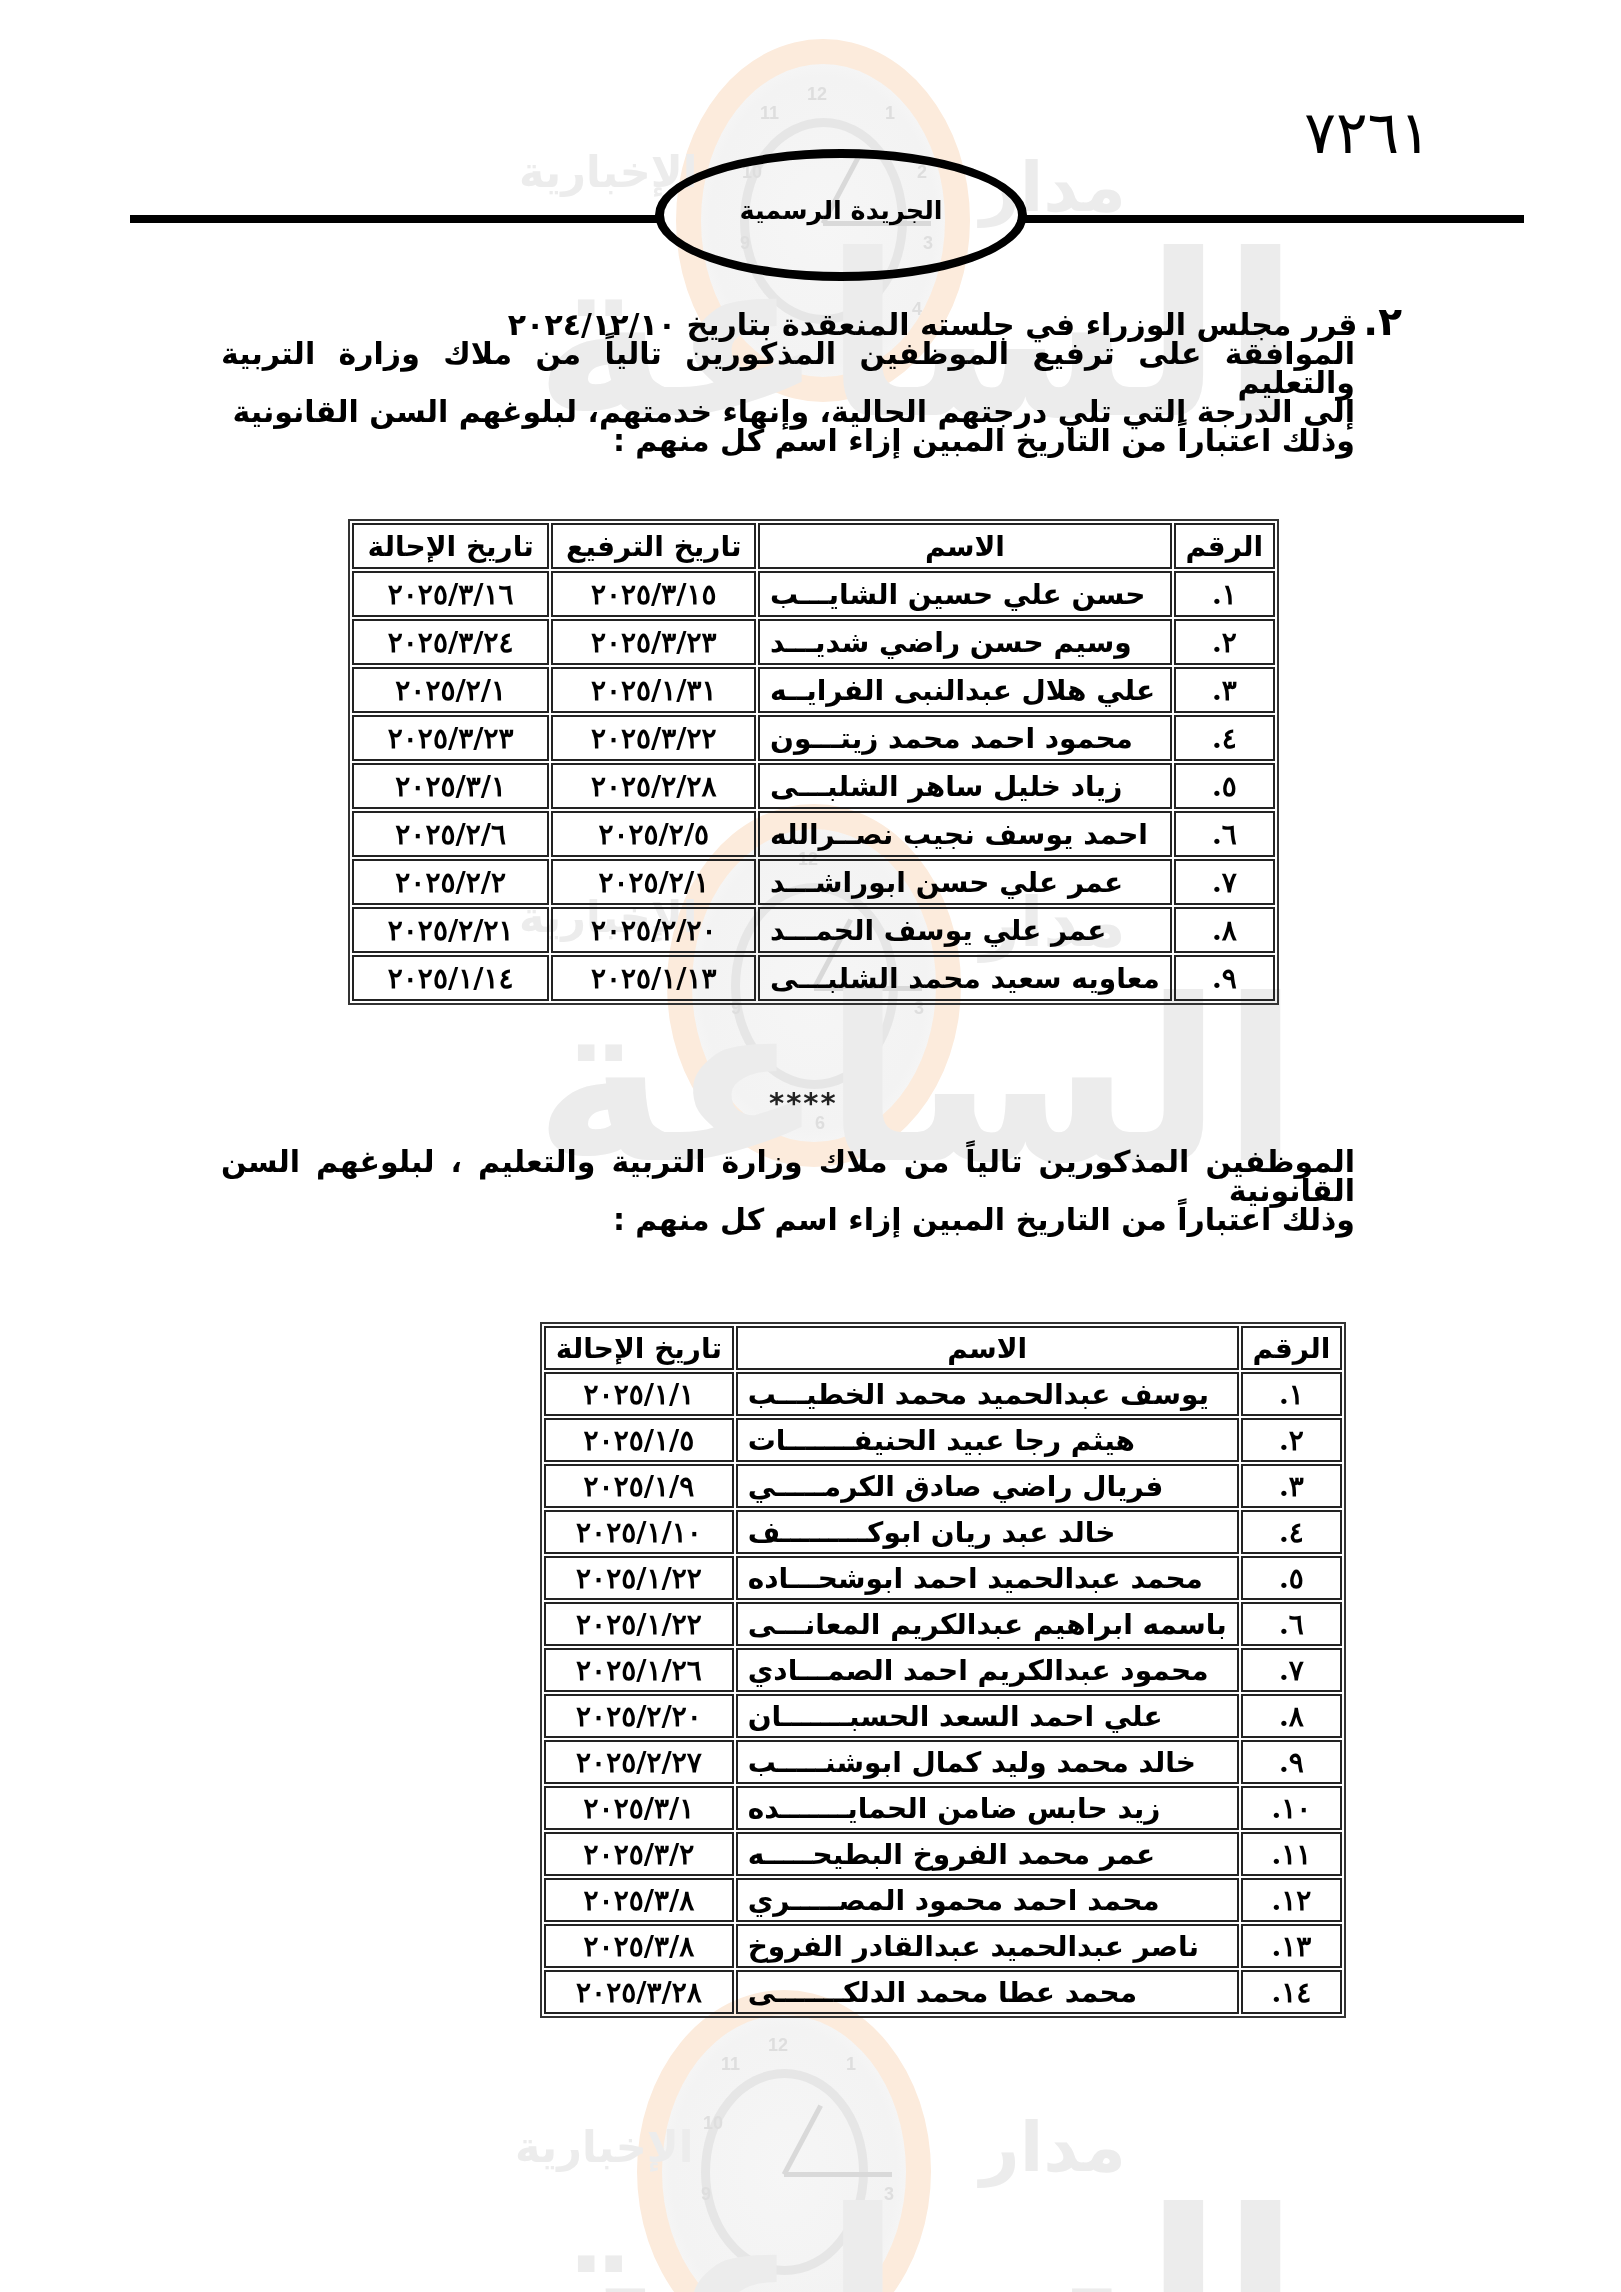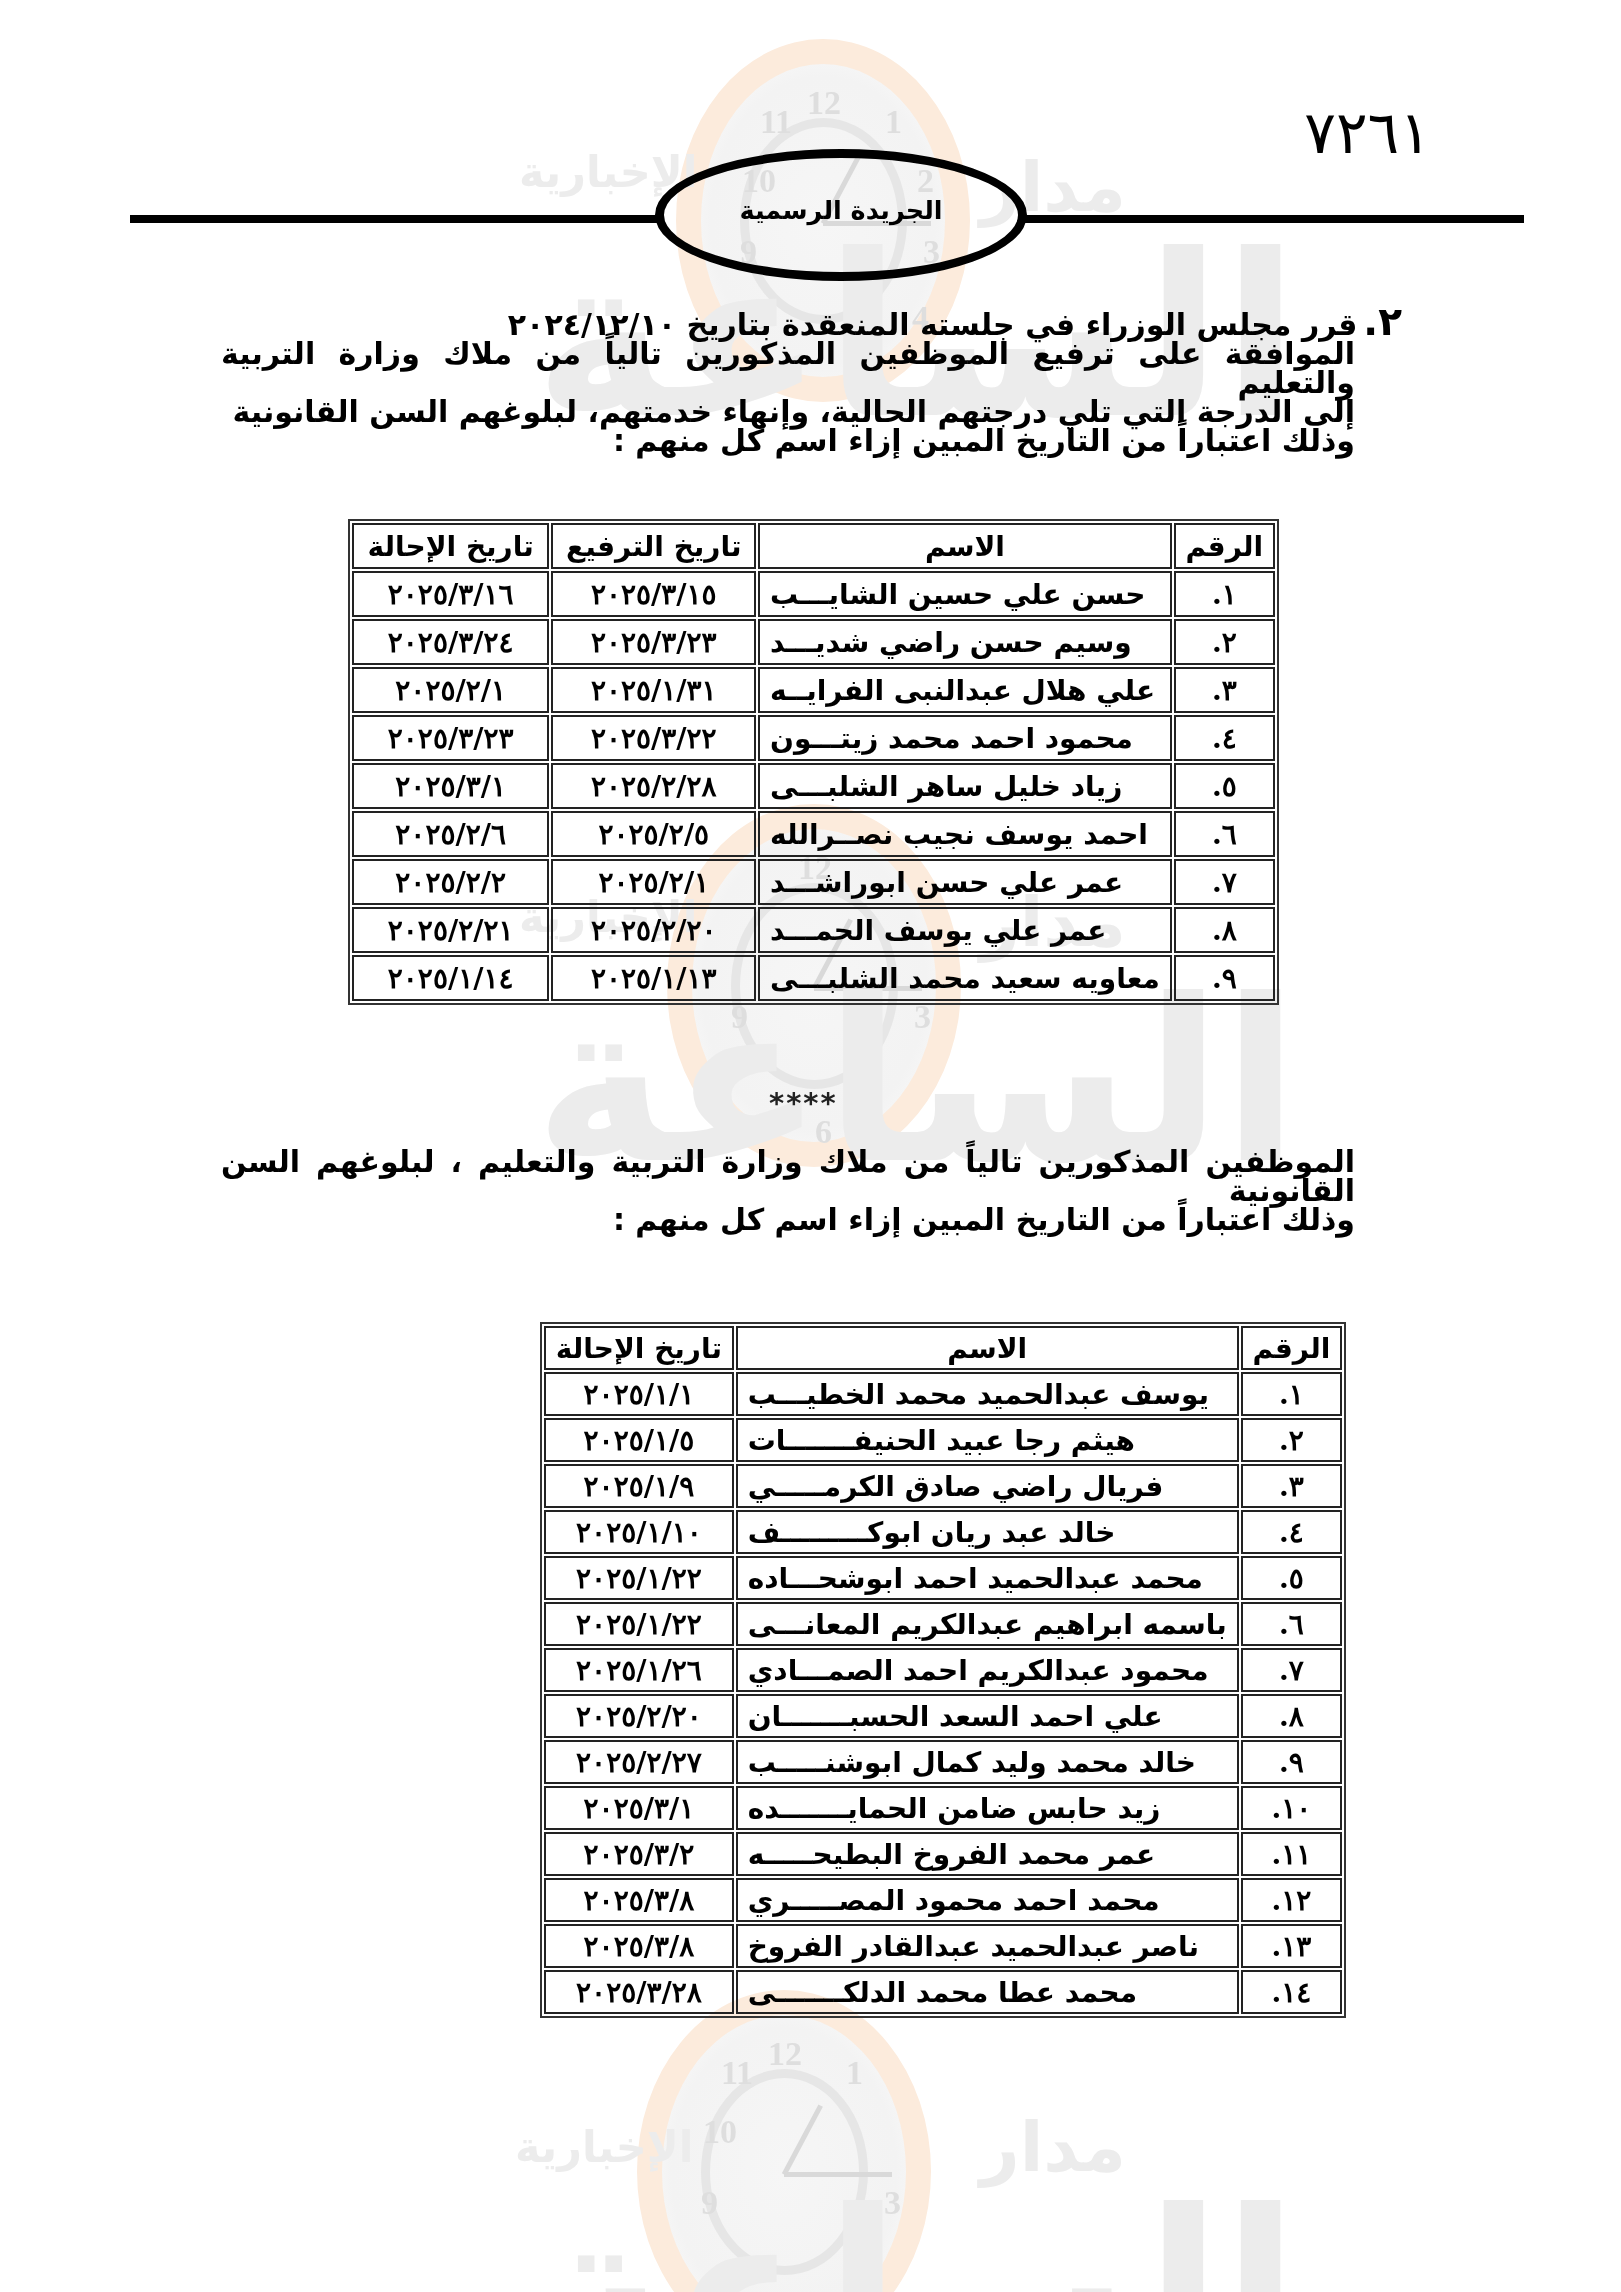--- a/index.html
+++ b/index.html
@@ -13,21 +13,21 @@
     .wm-clock {
       width: 294px; height: 363px; border-radius: 50%;
       border: 25.5px solid #fcebdc; box-sizing: border-box;
       background: radial-gradient(ellipse at center, #f6f6f6 0%, #f3f3f3 65%, #fff 100%);
     }
     .wm-clock .ring {
       position: absolute; left: 50%; top: 50%; width: 167px; height: 206px;
       margin-left: -83px; margin-top: -103px; border-radius: 50%;
       border: 9.8px solid #e6e6e6; box-sizing: border-box;
     }
-    .wm-clock .num { position: absolute; font-family: Liberation Serif, serif; font-size: 34px; color: #dedede; font-weight: bold; }
+    .wm-clock .num { position: absolute; font-family: Liberation Sans, sans-serif; font-size: 18px; color: #dedede; font-weight: bold; }
     .wm-clock .hand { position: absolute; background: #d9d9d9; transform-origin: left center; height: 4.9px; }
     .wm-text { font-family: "DejaVu Sans", sans-serif; font-weight: bold; color: #ececec; }
     .wm-big { font-size: 225px; line-height: 1; letter-spacing: -5.9px; }
     .wm-mid { font-size: 69px; }
     .wm-small { font-size: 43px; }
 
     
     .page-number {
       position: absolute; left: 1215px; top: 98px; width: 216px; text-align: right;
       font-family: "DejaVu Serif", serif; font-weight: normal; font-size: 59px; letter-spacing: 9.8px;

